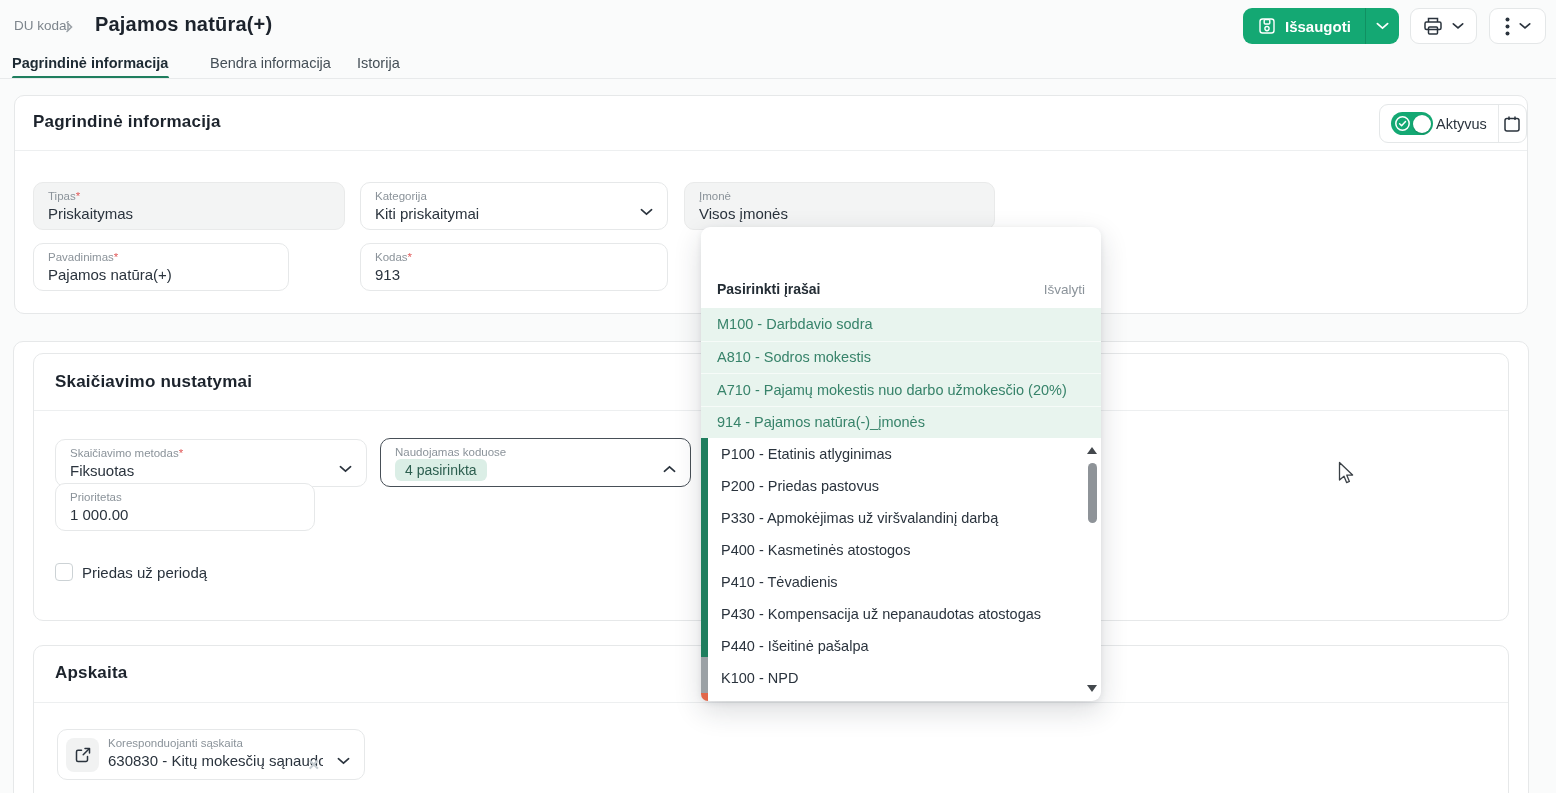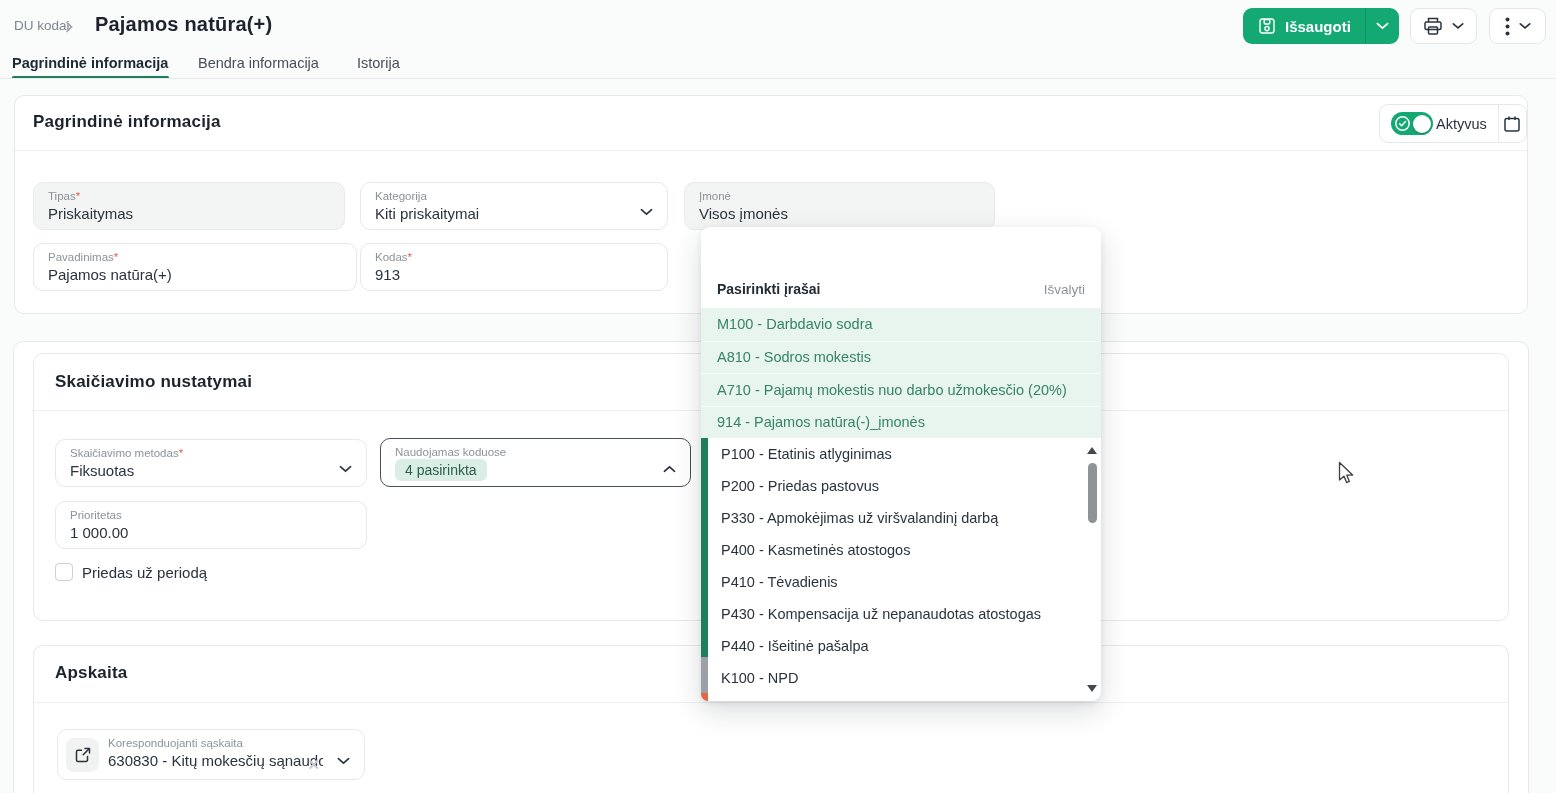--- a/index.html
+++ b/index.html
@@ -96,21 +96,21 @@
 
   <div class="abs crumb">DU kodai</div>
   <div class="abs crumb-chev">
     <svg width="10" height="12" viewBox="0 0 10 12" fill="none" stroke="#9aa1a7" stroke-width="1.6" stroke-linecap="round">
         <path d="M3 1.5 L7.5 6 L3 10.5"></path>
       </svg>
   </div>
   <div class="abs page-title">Pajamos natūra(+)</div>
 
   <div class="abs tab active" style="left:12px;">Pagrindinė informacija</div>
-  <div class="abs tab" style="left:198px;text-align:center;">Bendra informacija</div>
+  <div class="abs tab" style="left:210px;text-align:center;">Bendra informacija</div>
   <div class="abs tab" style="left:357px;">Istorija</div>
   <div class="abs tab-underline"></div>
   <div class="abs tabs-divider"></div>
 
   <div class="abs btn btn-save">
     <span style="margin-left:15px;display:flex;">
       <svg width="18" height="18" viewBox="0 0 18 18" fill="none" stroke="#fff" stroke-width="1.4">
           <rect x="2" y="2" width="14" height="14" rx="2.5"></rect>
           <rect x="6.2" y="2.6" width="5.6" height="4.4" rx="1"></rect>
           <circle cx="9" cy="11.6" r="2.1"></circle>
@@ -193,21 +193,21 @@
           <path d="M1.5 1.5 L7 6.3 L12.5 1.5"></path>
         </svg>
     </span>
   </div>
 
   <div class="abs field disabled" style="top:182px;left:684px;width:311px;height:48px;">
     <div class="flabel">Įmonė</div>
     <div class="fvalue">Visos įmonės</div>
   </div>
 
-  <div class="abs field" style="top:243px;left:33px;width:324px;height:48px;">
+  <div class="abs field" style="top:243px;left:33px;width:256px;height:48px;">
     <div class="flabel"><span>Pavadinimas</span><span class="req">*</span></div>
     <div class="fvalue">Pajamos natūra(+)</div>
   </div>
 
   <div class="abs field" style="top:243px;left:360px;width:308px;height:48px;">
     <div class="flabel"><span>Kodas</span><span class="req">*</span></div>
     <div class="fvalue">913</div>
   </div>
 
   <div class="abs card wrapper2"></div>
@@ -228,21 +228,21 @@
   <div class="abs field focused" style="top:438px;left:380px;width:311px;height:49px;">
     <div class="flabel">Naudojamas koduose</div>
     <span class="chip">4 pasirinkta</span>
     <span class="chev">
       <svg width="13" height="8" viewBox="0 0 14 8" fill="none" stroke="#2a333d" stroke-width="1.8" stroke-linecap="round" style="transform:rotate(180deg);">
           <path d="M1.5 1.5 L7 6.3 L12.5 1.5"></path>
         </svg>
     </span>
   </div>
 
-  <div class="abs field" style="top:501px;left:55px;width:312px;height:48px;">
+  <div class="abs field" style="top:483px;left:55px;width:260px;height:48px;">
     <div class="flabel">Prioritetas</div>
     <div class="fvalue">1 000.00</div>
   </div>
 
   <div class="abs checkbox"></div>
   <div class="abs checkbox-label">Priedas už periodą</div>
 
   <div class="abs card card3"></div>
   <div class="abs card-title" style="top:663px;left:55px;">Apskaita</div>
   <div class="abs hdiv" style="top:702px;left:34px;width:1474px;"></div>

